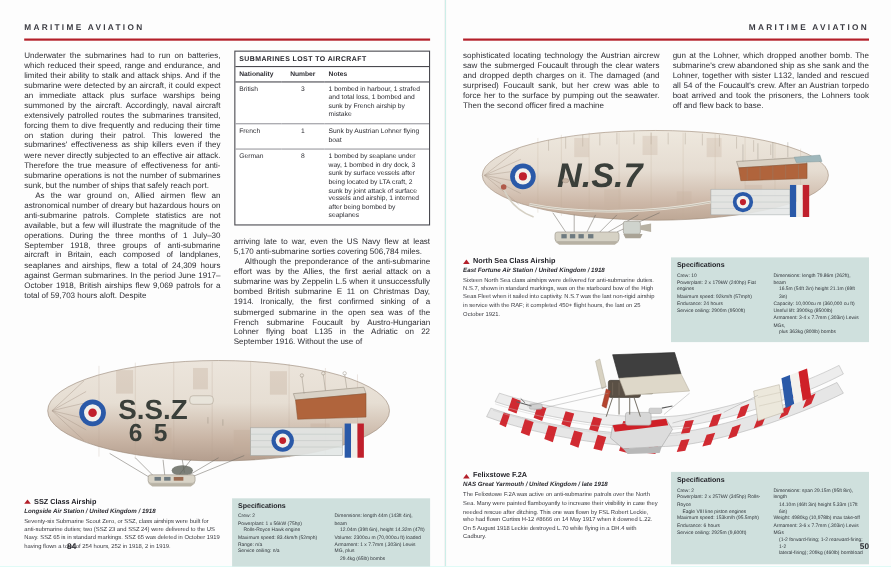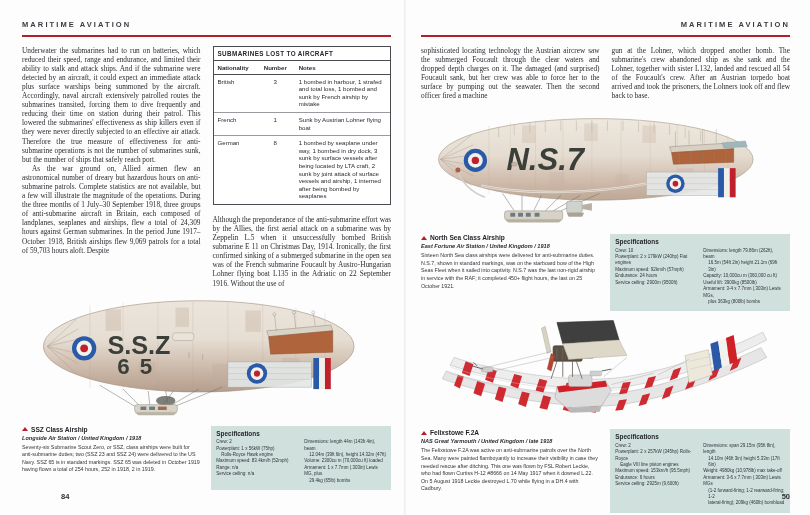--- a/index.html
+++ b/index.html
@@ -42,21 +42,21 @@
     margin-bottom: 9px;
   }
 
   
   .cols {
     display: flex;
     gap: 12px;
   }
   .col { width: 50%; }
   .body-text {
-    font-family: Liberation Serif, serif;
+    font-family: Liberation Sans, sans-serif;
     font-size: 7.3px;
     line-height: 9.1px;
     color: #2c2c32;
     text-align: justify;
     hyphens: auto;
   }
   .body-text p + p { text-indent: 10px; }
 
   
   .tbl-wrap {
@@ -236,20 +236,21 @@
                 <td class="c-num">8</td>
                 <td>1 bombed by seaplane under way, 1 bombed in dry dock, 3 sunk by surface vessels after being located by LTA craft, 2 sunk by joint attack of surface vessels and airship, 1 interned after being bombed by seaplanes</td>
               </tr>
             </tbody>
           </table>
         </div>
 
         <div class="sec-gap"></div>
 
         <div class="body-text">
+          <p>arriving late to war, even the US Navy flew at least 5,170 anti-submarine sorties covering 506,784 miles.</p>
           <p>Although the preponderance of the anti-submarine effort was by the Allies, the first aerial attack on a submarine was by Zeppelin L.5 when it unsuccessfully bombed British submarine E 11 on Christmas Day, 1914. Ironically, the first confirmed sinking of a submerged submarine in the open sea was of the French submarine Foucault by Austro-Hungarian Lohner flying boat L135 in the Adriatic on 22 September 1916. Without the use of</p>
         </div>
       </div>
     </div>
 
     <div class="art" style="height:130px;margin-top:6px;">
       <svg viewBox="0 0 380 130" preserveAspectRatio="xMidYMid meet">
         <defs>
           <linearGradient id="envL" x1="0" y1="0" x2="0" y2="1">
             <stop offset="0%" stop-color="#ece5dc"></stop>

